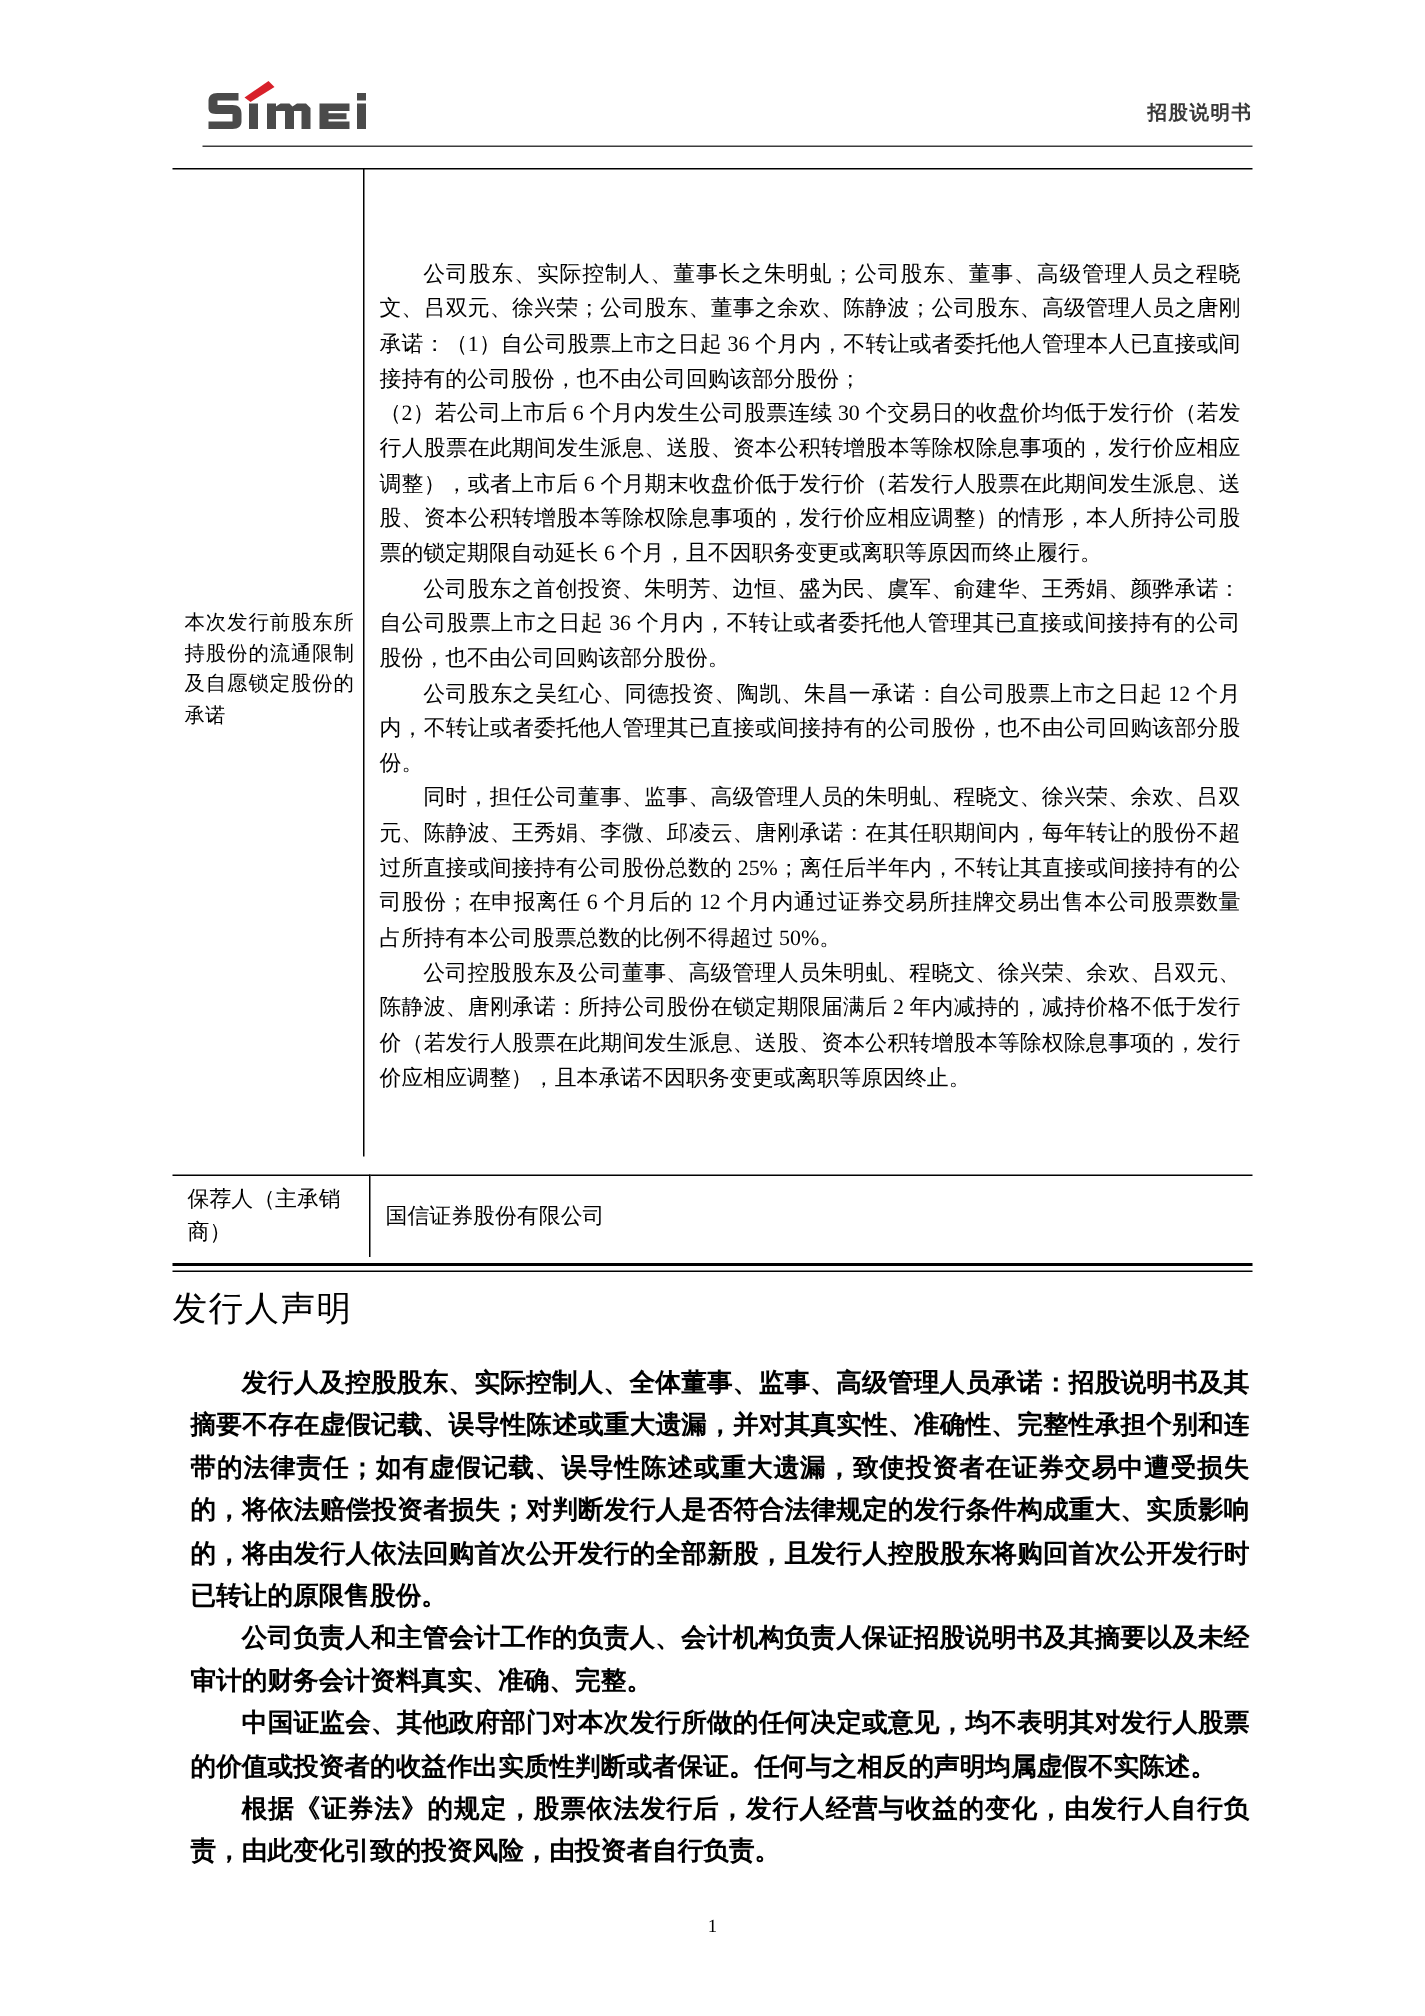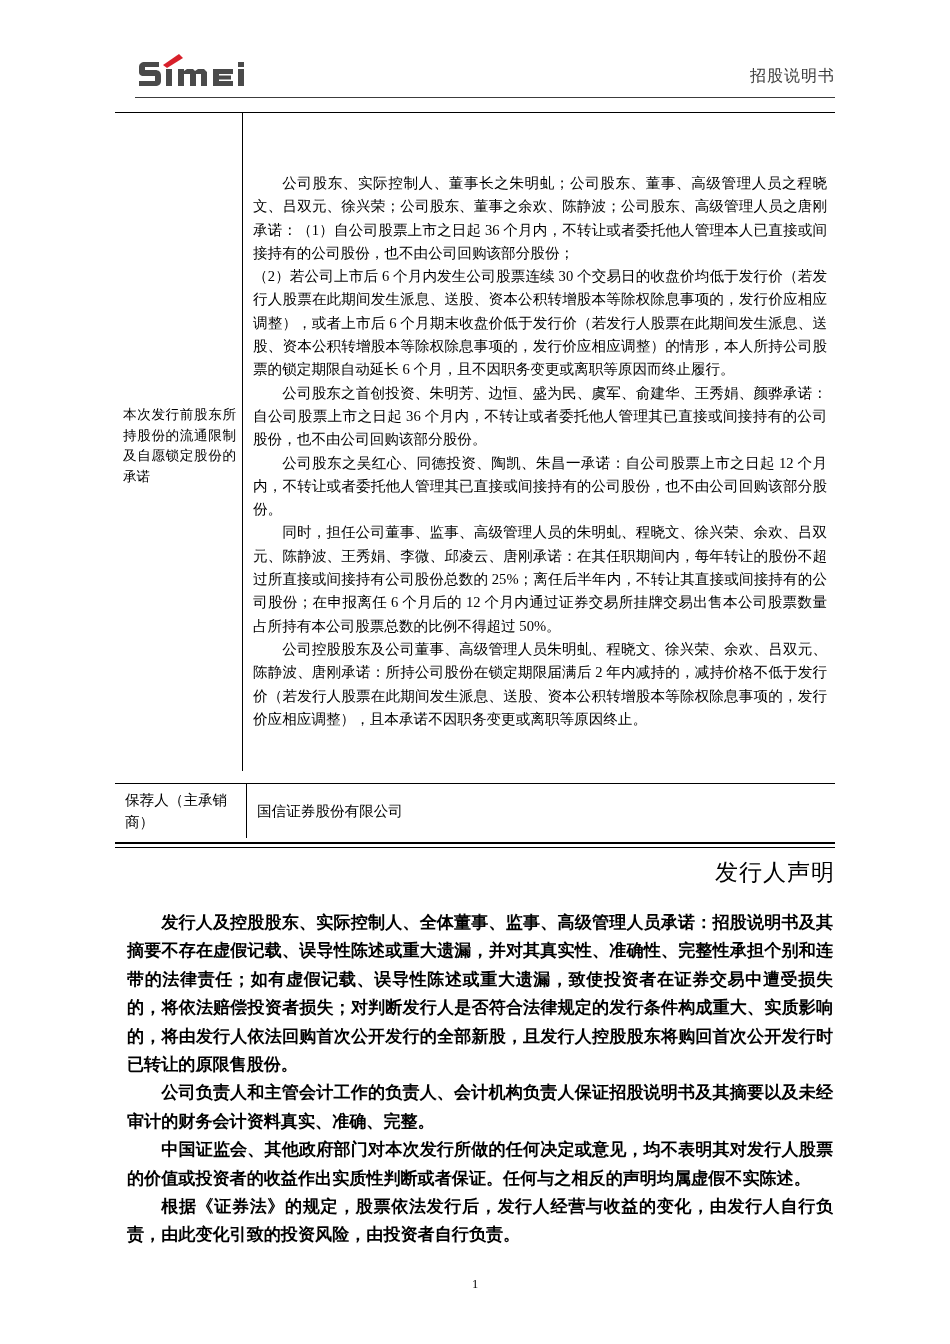--- a/index.html
+++ b/index.html
@@ -40,23 +40,24 @@
     width: 130px;
     height: 44px;
   }
   .logo svg { display: block; }
 
   .header-title {
     position: absolute;
     right: 0px;
     top: 14px;
     font-family: "DejaVu Sans", "Liberation Sans", sans-serif;
-    font-size: 16px;
+    font-size: 13px;
     color: #3a3a3a;
     letter-spacing: 1px;
+    font-weight: bold;
   }
   .header-rule {
     position: absolute;
     left: 20px;
     top: 45px;
     width: 700px;
     height: 0;
     border-top: 1.6px solid #3c3c3c;
   }
 
@@ -149,21 +150,21 @@
     position: absolute; left: 0; top: 5px; width: 100%;
     border-top: 1.4px solid #000;
   }
 
   
   .decl-title {
     position: absolute;
     left: 115px;
     top: 857px;
     width: 720px;
-    text-align: right;
+    text-align: left;
     font-family: "DejaVu Sans", "Liberation Sans", sans-serif;
     font-size: 23px;
     font-weight: 500;
     letter-spacing: 1px;
   }
 
   .decl-body {
     position: absolute;
     left: 127px;
     top: 908px;

